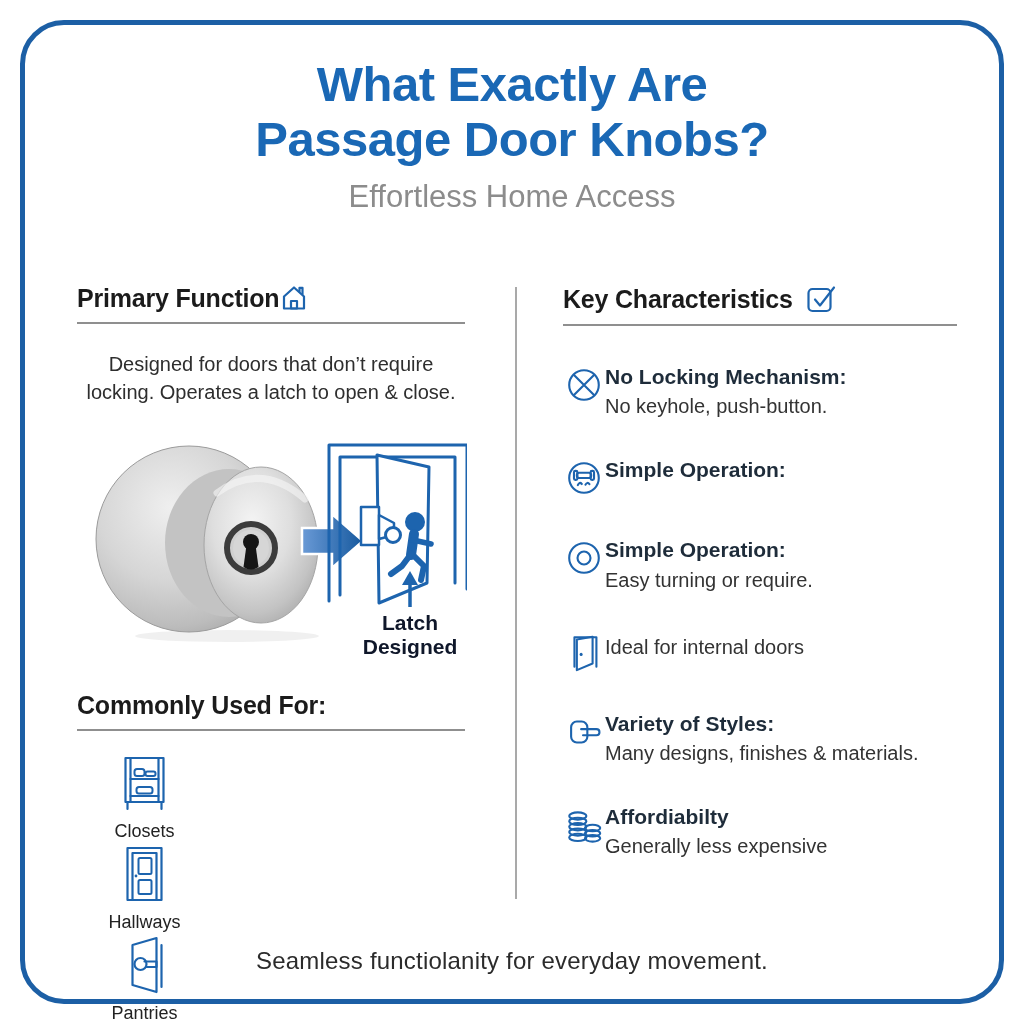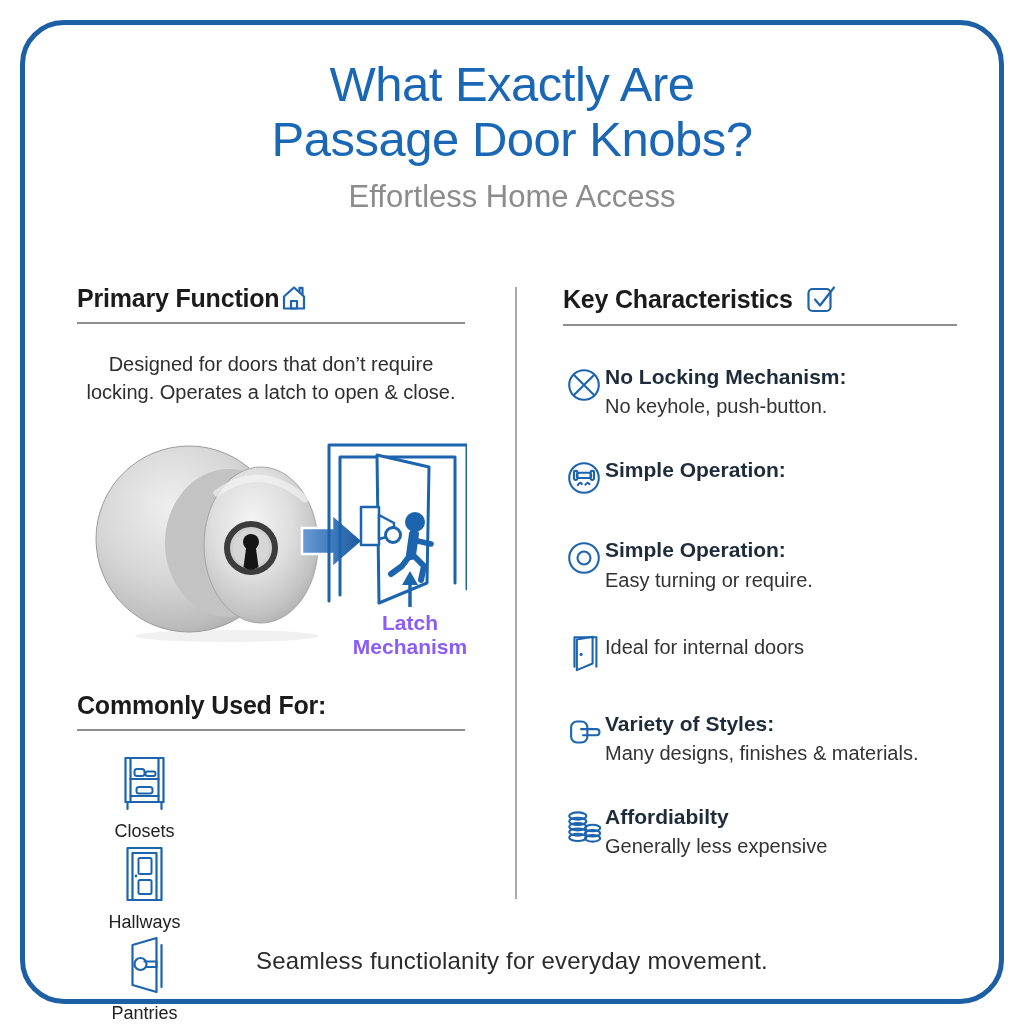--- a/index.html
+++ b/index.html
@@ -6,39 +6,39 @@
   body{
     width:1024px;height:1024px;position:relative;background:#ffffff;
     font-family:"Liberation Sans", sans-serif;color:#2e2e2e;overflow:hidden;
   }
   .card{
     position:absolute;inset:20px;background:#ffffff;
     border:5px solid #1c5fa5;border-radius:44px;
   }
   
   .header{text-align:center;padding-top:32px;}
-  .title{color:#1a68b5;font-weight:400;font-size:49px;line-height:1.12;letter-spacing:-0.5px;}
+  .title{color:#1a68b5;font-weight:700;font-size:49px;line-height:1.12;letter-spacing:-0.5px;}
   .subtitle{color:#8c8c8c;font-size:31px;margin-top:12px;font-weight:400;}
 
   
   .col-left{position:absolute;left:52px;top:258px;width:388px;}
   .col-right{position:absolute;left:538px;top:258px;width:394px;}
   .v-divider{position:absolute;left:490px;top:262px;width:2px;height:612px;background:#a9a9a9;}
 
   .sec-head{display:flex;align-items:center;gap:0;}
   .sec-head h2{margin:0;font-size:25px;font-weight:700;color:#1b1b1b;letter-spacing:-0.2px;}
   .rule{height:2px;background:#8f8f8f;margin-top:9px;}
 
   .left-desc{margin-top:26px;font-size:20px;color:#2e2e2e;line-height:1.42;text-align:center;}
 
   .diagram{position:relative;margin-top:24px;height:232px;}
   .diagram svg{position:absolute;left:0;top:0;}
   .latch-label{
     position:absolute;left:258px;top:180px;width:150px;text-align:center;
-    color:#8b5cf6;font-weight:700;font-size:21px;line-height:1.15;
+    color:#0f172a;font-weight:700;font-size:21px;line-height:1.15;
   }
 
   .used-head{margin-top:28px;}
   .used-row{display:flex;justify-content:space-between;margin-top:20px;padding:0 10px;flex-direction:column;}
   .used-item{width:115px;text-align:center;}
   .used-label{margin-top:8px;font-size:18px;color:#222222;}
 
   .feature{display:flex;margin-top:38px;align-items:flex-start;}
   .feature:first-of-type{margin-top:33px;}
   .feature-icon{flex:0 0 42px;width:42px;}
@@ -137,21 +137,21 @@
         </g>
 
         <g>
           <path d="M333 152 V176" stroke="#1d64ae" stroke-width="3.5" fill="none"></path>
           <polygon points="333,140 325,154 341,154" fill="#1d64ae"></polygon>
         </g>
       </svg>
 
       <div class="latch-label">
         <div>Latch</div>
-        <div>Mechanism</div>
+        <div>Designed</div>
       </div>
     </div>
 
     <div class="sec-head used-head">
       <h2>Commonly Used For:</h2>
     </div>
     <div class="rule"></div>
 
     <div class="used-row">
       <div class="used-item">

